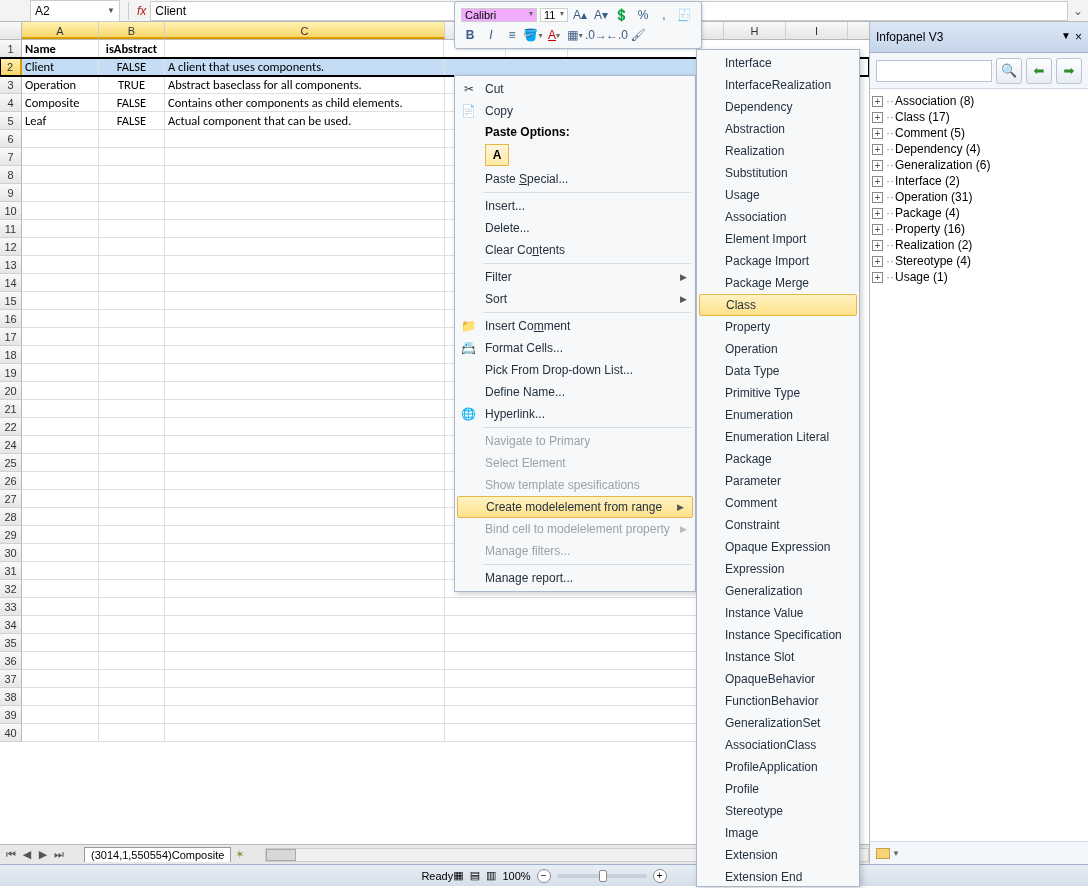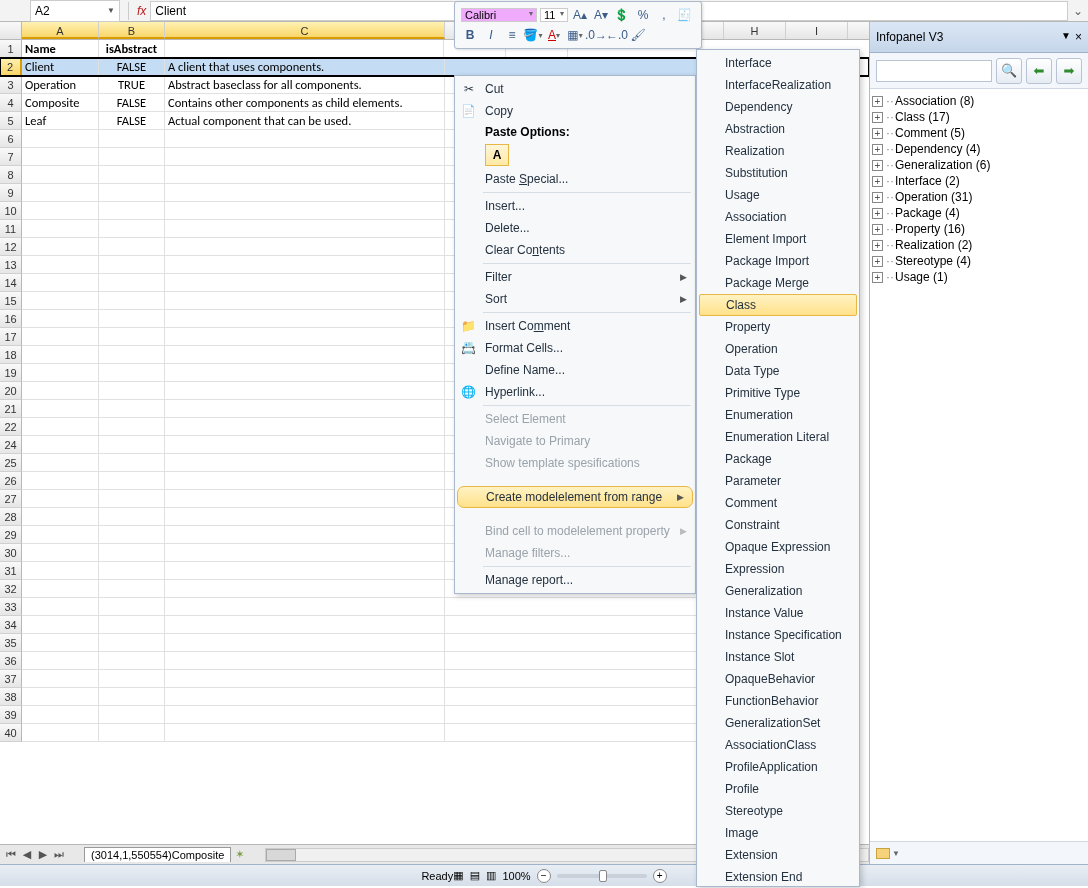--- a/index.html
+++ b/index.html
@@ -61,21 +61,21 @@
 .mt-row { display: flex; align-items: center; gap: 3px; height: 20px; font-size: 11px; }
 .mt-font { width: 76px; border: 1px solid #ccc; background: #f0abfc; padding: 0 3px; display: flex; justify-content: space-between; }
 .mt-size { width: 28px; border: 1px solid #ccc; background: #fff; padding: 0 3px; display: flex; justify-content: space-between; }
 .mt-ico { width: 18px; height: 18px; display: flex; align-items: center; justify-content: center; color: #3b5b88; font-size: 12px; }
 .dd8 { font-size: 8px; color: #666; }
 
 
 .ctx-menu { position: absolute; left: 454px; top: 75px; width: 242px; background: #f6f8fa; border: 1px solid #a9b8cc; box-shadow: 2px 2px 6px rgba(0,0,0,.2); font-size: 12px; padding: 2px 0; }
 .ctx-item { height: 22px; display: flex; align-items: center; padding-left: 30px; padding-right: 10px; position: relative; color: #24313f; }
 .ctx-item.disabled { color: #9aa2aa; }
-.ctx-item.highlight { background: linear-gradient(#fff3c4,#ffe18a); border: 1px solid #e8b743; border-radius: 7px; margin: 12px 2px; padding-left: 28px; }
+.ctx-item.highlight { background: linear-gradient(#fff3c4,#ffe18a); border: 1px solid #e8b743; border-radius: 2px; margin: 0 2px; padding-left: 28px; }
 .ctx-item .arrow { position: absolute; right: 8px; font-size: 9px; color: #555; }
 .ctx-item .arrow.disabled { color: #bbb; }
 .ctx-item .ul { text-decoration: underline; }
 .ctx-sep { height: 1px; background: #d5dde7; margin: 2px 4px 2px 28px; }
 .ctx-ico { position: absolute; left: 6px; width: 16px; text-align: center; font-size: 12px; }
 .paste-ico { width: 24px; height: 22px; border: 1px solid #e8b743; background: linear-gradient(#fff6da,#ffe9a3); display: flex; align-items: center; justify-content: center; font-weight: bold; margin-left: 30px; }
 .ctx-hdr { font-weight: bold; padding-left: 30px; height: 20px; display: flex; align-items: center; }
 
 
 .sub-menu { position: absolute; left: 696px; top: 49px; width: 164px; background: #f6f8fa; border: 1px solid #a9b8cc; box-shadow: 2px 2px 6px rgba(0,0,0,.2); font-size: 12px; padding: 2px 0; max-height: 838px; overflow: hidden; }
@@ -667,32 +667,35 @@
   <div class="ctx-sep"></div>
   <div class="ctx-item">
       <span class="ctx-ico">📁</span>
       <span>Insert Co<span class="ul">m</span>ment</span>
     </div>
   <div class="ctx-item">
       <span class="ctx-ico">📇</span>
       <span>Format Cells...</span>
     </div>
   <div class="ctx-item">
+      <span>Pick From Drop-down List...</span>
+    </div>
+  <div class="ctx-item">
       <span>Define Name...</span>
     </div>
   <div class="ctx-item">
       <span class="ctx-ico">🌐</span>
       <span>Hyperlink...</span>
     </div>
   <div class="ctx-sep"></div>
   <div class="ctx-item disabled">
+      <span>Navigate to Primary</span>
+    </div>
+  <div class="ctx-item disabled">
       <span>Select Element</span>
-    </div>
-  <div class="ctx-item disabled">
-      <span>Navigate to Primary</span>
     </div>
   <div class="ctx-item disabled">
       <span>Show template spesifications</span>
     </div>
   <div class="ctx-item highlight">
       <span>Create modelelement from range</span>
       <span class="arrow">▶</span>
     </div>
   <div class="ctx-item disabled">
       <span>Bind cell to modelelement property</span>

